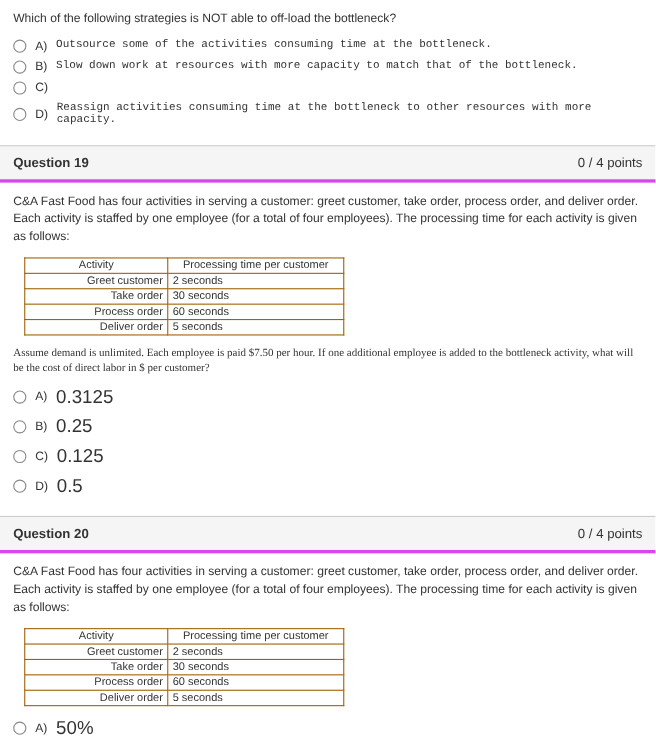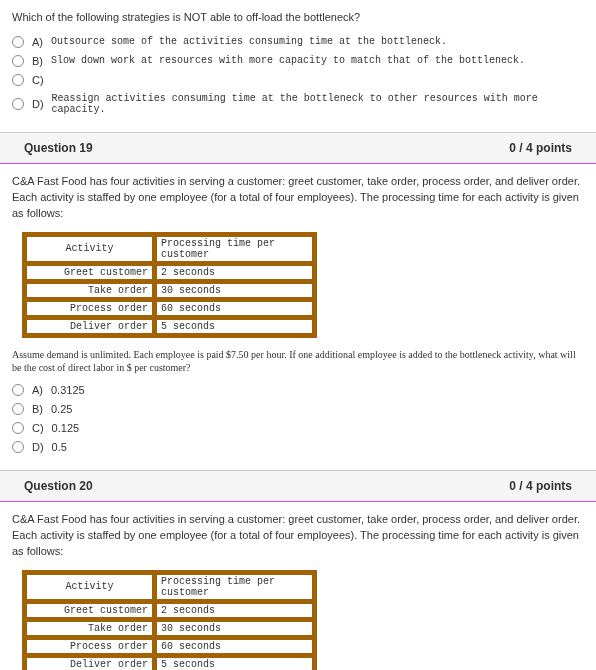--- a/index.html
+++ b/index.html
@@ -1,33 +1,33 @@
 <!DOCTYPE html>
 <html><head>
 <meta charset="utf-8">
 <style>
 *{margin:0;padding:0;box-sizing:border-box}
 body{font-family:Arial,Helvetica,sans-serif;font-size:11px;color:#333;background:#fff;width:596px}
-.q-header{background:#f5f5f5;padding:8px 24px;display:flex;justify-content:space-between;align-items:flex-end;border-top:1px solid #ccc;border-bottom:1px solid #d946ef}
+.q-header{background:#f5f5f5;padding:8px 12px;display:flex;justify-content:space-between;align-items:flex-end;border-top:1px solid #ccc;border-bottom:3px solid #d946ef}
 .q-title{font-weight:bold;font-size:12px}
-.q-points{font-weight:bold;font-size:12px}
+.q-points{font-weight:normal;font-size:12px}
 .q-body{padding:10px 12px}
 .q-stem{font-size:11px;line-height:1.45;margin-bottom:10px}
 .opt-row{display:flex;align-items:center;gap:8px;margin:7px 0}
 .radio{width:12px;height:12px;border:1px solid #888;border-radius:50%;flex-shrink:0}
 .opt-letter{font-size:11px}
 .opt-text{font-size:10px;font-family:Liberation Mono, monospace}
-.opt-text-b{font-size:11px}
+.opt-text-b{font-size:17px}
 .tbl{border-collapse:collapse;margin:6px 0 10px 10px}
-.tbl td,.tbl th{border:5px solid #a16207;padding:1px 4px;font-size:10px;font-family:Liberation Mono, monospace}
+.tbl td,.tbl th{border:1px solid #a16207;padding:1px 4px;font-size:10px;font-family:Liberation Sans, sans-serif}
 .tbl th{text-align:center;font-weight:normal}
 .tbl .col-act{width:130px;text-align:right}
 .tbl .col-time{width:160px;text-align:left}
 .tbl thead .col-act{text-align:center}
-.tbl thead .col-time{}
+.tbl thead .col-time{text-align:center}
 .note{font-size:10px;font-family:'Times New Roman',serif;line-height:1.3;margin-bottom:10px}
 </style>
 </head>
 <body>
 
 <div class="q-body">
   <div class="q-stem">Which of the following strategies is NOT able to off-load the bottleneck?</div>
   <div class="opt-row">
     <span class="radio"></span>
     <span class="opt-letter">A)</span>

